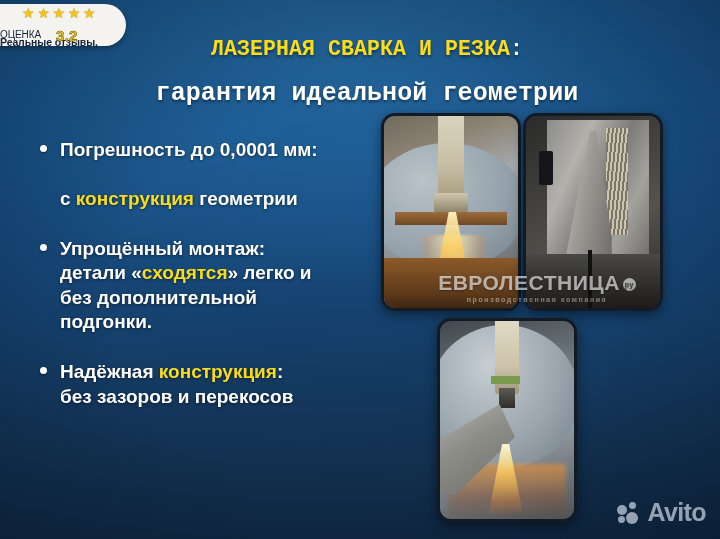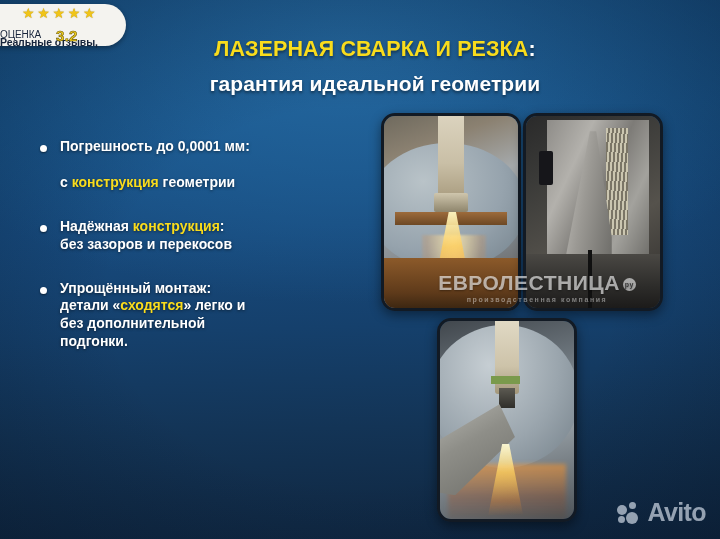--- a/index.html
+++ b/index.html
@@ -49,41 +49,41 @@
   }
   .badge-score{
     position:absolute;left:68px;top:23px;
     font-size:15px;font-weight:bold;color:#f2cf1d;
     -webkit-text-stroke:.6px #6d5a05;
     letter-spacing:.3px;
   }
 
   
   .title-wrap{
-    position:absolute;left:140px;top:38px;width:470px;text-align:center;z-index:6;
+    position:absolute;left:132px;top:38px;width:470px;text-align:center;z-index:6;font-family:Liberation Mono, monospace;
   }
   .title-1{
     font-size:21.5px;font-weight:bold;color:#f9dc1c;letter-spacing:.1px;
     text-shadow:0 2px 3px rgba(0,0,0,.45);line-height:1.1;
   }
   .title-1 .t-colon{color:#ffffff;}
   .title-2{
-    font-size:21px;font-weight:bold;color:#ffffff;letter-spacing:.1px;
-    text-shadow:0 2px 3px rgba(0,0,0,.45);line-height:1.15;margin-top:10px;
+    font-size:25px;font-weight:bold;color:#ffffff;letter-spacing:.1px;
+    text-shadow:0 2px 3px rgba(0,0,0,.45);line-height:1.15;margin-top:18px;
   }
 
   
   .bullets{position:absolute;left:38px;top:138px;width:330px;z-index:6;}
   .bullet{position:relative;padding-left:22px;margin-bottom:26px;}
   .dot{
     position:absolute;left:2px;top:7px;width:7px;height:7px;border-radius:50%;
     background:#ffffff;box-shadow:0 1px 2px rgba(0,0,0,.5);
   }
   .btxt{
-    font-size:14px;font-weight:bold;color:#ffffff;line-height:1.28;
+    font-size:19px;font-weight:bold;color:#ffffff;line-height:1.28;
     text-shadow:0 1px 3px rgba(0,0,0,.5);
   }
   .hl{color:#f9dc1c;}
 
   
   .photo{
     position:absolute;border-radius:14px;overflow:hidden;
     border:3px solid #121a24;
     box-shadow:0 4px 12px rgba(0,0,0,.45);
     z-index:5;
@@ -205,32 +205,32 @@
       <div class="btxt">
         <span>Погрешность до 0,0001 мм:</span><br>
         <br>
         <span>с </span><span class="hl">конструкция</span><span> геометрии</span>
       </div>
     </div>
 
     <div class="bullet">
       <span class="dot"></span>
       <div class="btxt">
-        <span>Надёжная </span><span class="hl">конструкция</span><span>:</span><br>
-        <span> без зазоров и перекосов</span>
-      </div>
-    </div>
-
-    <div class="bullet">
-      <span class="dot"></span>
-      <div class="btxt">
         <span>Упрощённый монтаж:</span><br>
         <span>детали «</span><span class="hl">сходятся</span><span>» легко и</span><br>
         <span>без дополнительной</span><br>
         <span>подгонки.</span>
+      </div>
+    </div>
+
+    <div class="bullet">
+      <span class="dot"></span>
+      <div class="btxt">
+        <span>Надёжная </span><span class="hl">конструкция</span><span>:</span><br>
+        <span> без зазоров и перекосов</span>
       </div>
     </div>
 
   </div>
 
   <div class="photo ph1">
     <div class="inner">
       <div class="p1-bg"></div>
       <div class="p1-disc"></div>
       <div class="p1-head"></div>

